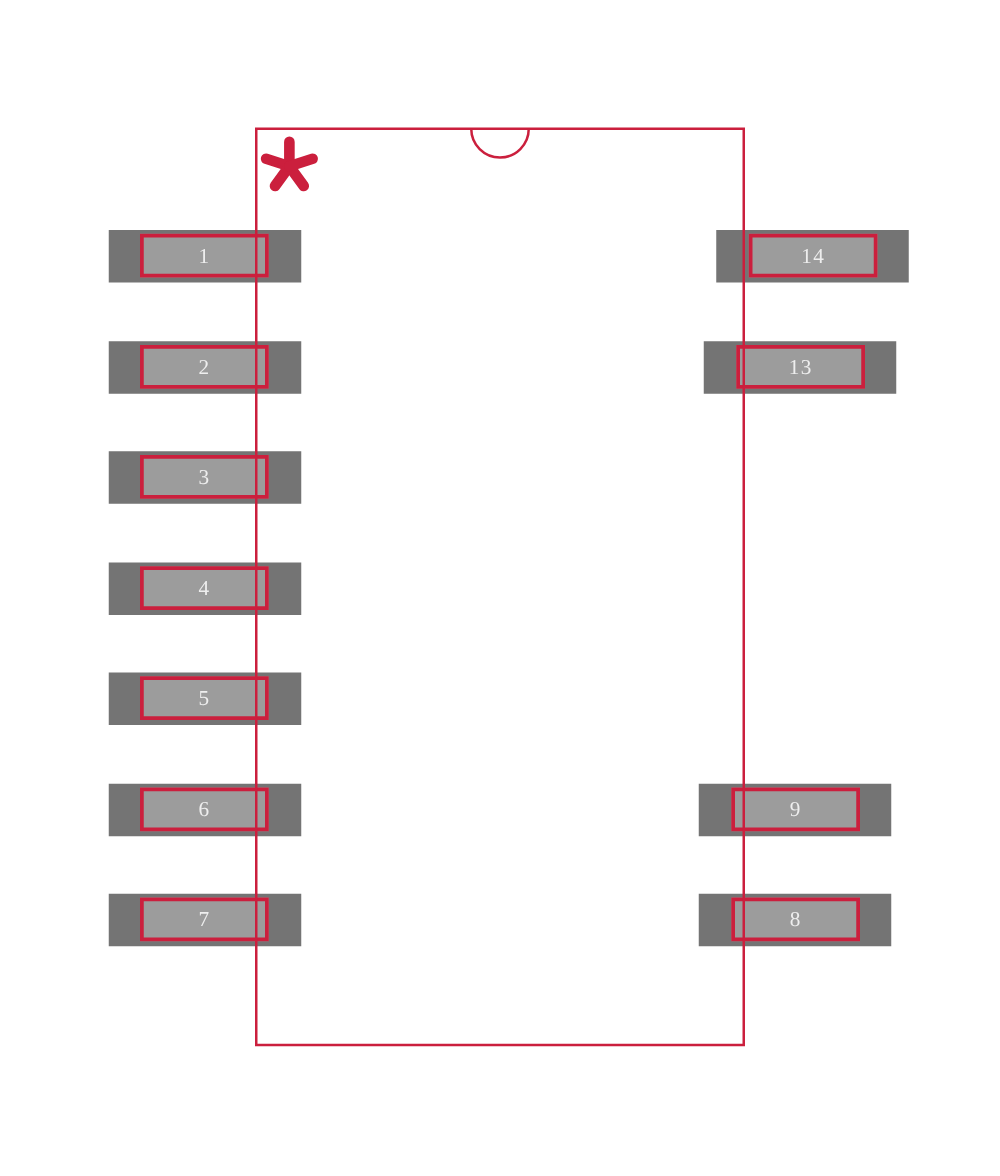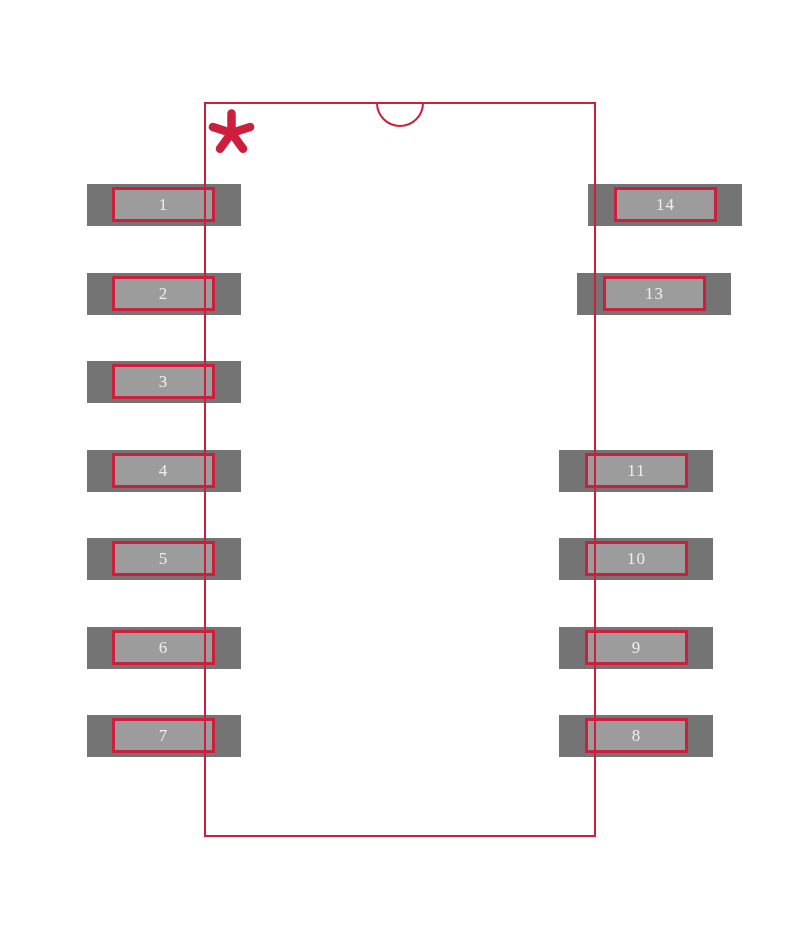--- a/index.html
+++ b/index.html
@@ -88,38 +88,28 @@
       <div class="pad left" style="top: 626.5px; left: 87px;">
         <div class="pin-overlay">
           <span class="pin-number">6</span>
         </div>
       </div>
       <div class="pad left" style="top: 715px; left: 87px;">
         <div class="pin-overlay">
           <span class="pin-number">7</span>
         </div>
       </div>
-      <div class="pad right" style="top: 184px; left: 588px;">
+      <div class="pad right" style="top: 184px; left: 573px;">
         <div class="pin-overlay">
           <span class="pin-number">14</span>
         </div>
       </div>
-      <div class="pad right" style="top: 272.5px; left: 577px;">
+      <div class="pad right" style="top: 272.5px; left: 563px;">
         <div class="pin-overlay">
           <span class="pin-number">13</span>
-        </div>
-      </div>
-      <div class="pad right" style="top: 449.5px; left: 559px;">
-        <div class="pin-overlay">
-          <span class="pin-number">11</span>
-        </div>
-      </div>
-      <div class="pad right" style="top: 538px; left: 559px;">
-        <div class="pin-overlay">
-          <span class="pin-number">10</span>
         </div>
       </div>
       <div class="pad right" style="top: 626.5px; left: 559px;">
         <div class="pin-overlay">
           <span class="pin-number">9</span>
         </div>
       </div>
       <div class="pad right" style="top: 715px; left: 559px;">
         <div class="pin-overlay">
           <span class="pin-number">8</span>

